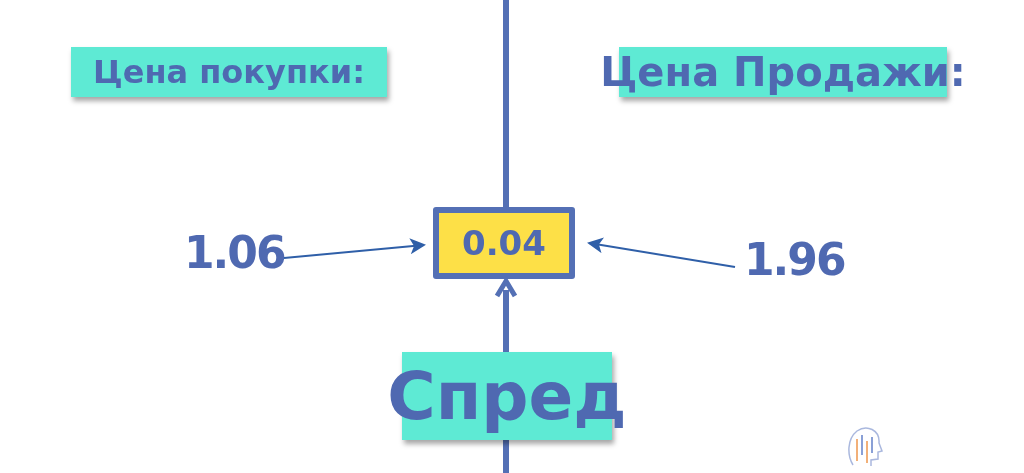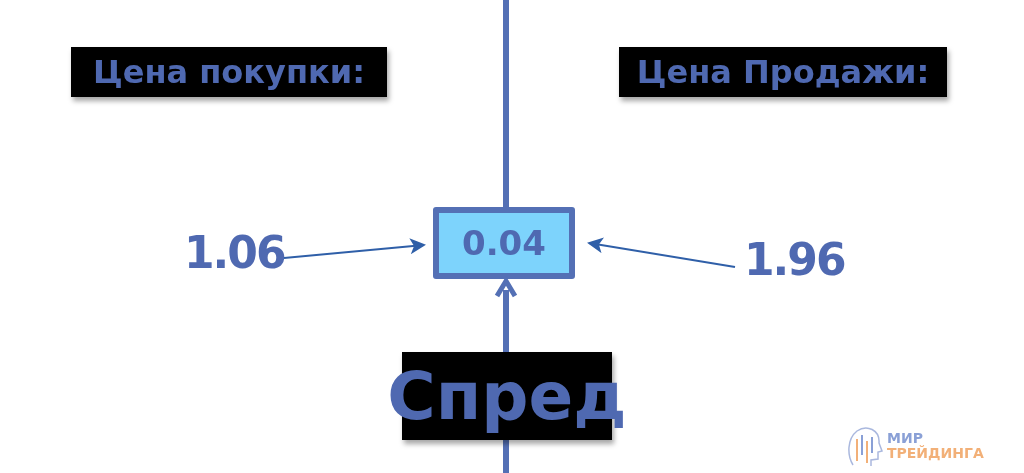--- a/index.html
+++ b/index.html
@@ -1,40 +1,40 @@
 <!DOCTYPE html>
 <html><head>
 <meta charset="utf-8">
 <style>
   html,body{margin:0;padding:0;}
   body{width:1024px;height:473px;background:#ffffff;position:relative;overflow:hidden;
        font-family:"DejaVu Sans","Liberation Sans",sans-serif;}
   .vline{position:absolute;left:503px;width:6px;background:#5470b5;}
-  .card{position:absolute;background:#000000;box-shadow:2px 4px 5px rgba(0,0,0,0.35);
+  .card{position:absolute;background:#5eead4;box-shadow:2px 4px 5px rgba(0,0,0,0.35);
         color:#4f69b1;font-weight:bold;display:flex;align-items:center;justify-content:center;white-space:nowrap;}
   .price{position:absolute;color:#4f69b1;font-weight:bold;font-size:44px;letter-spacing:-2px;}
   .box{position:absolute;left:433px;top:207px;width:142px;height:72px;border:6px solid #5470b5;
-       box-sizing:border-box;background:#7dd3fc;border-radius:3px;display:flex;align-items:center;justify-content:center;
+       box-sizing:border-box;background:#fde047;border-radius:3px;display:flex;align-items:center;justify-content:center;
        color:#4f69b1;font-weight:bold;font-size:34px;}
   svg.arrows{position:absolute;left:0;top:0;}
   .logo{position:absolute;left:845px;top:425px;display:flex;align-items:center;}
   .logo .t1{color:#8aa0d6;font-weight:bold;font-size:14px;line-height:15px;}
   .logo .t2{color:#f2b078;font-weight:bold;font-size:14px;line-height:15px;}
 </style>
 </head>
 <body>
 
 <div class="vline" style="top:0;height:208px;"></div>
 <div class="vline" style="top:290px;height:183px;"></div>
 
 <div class="card" style="left:71px;top:47px;width:316px;height:50px;font-size:32px;">
   <span>Цена покупки:</span>
 </div>
 
-<div class="card" style="left:619px;top:47px;width:328px;height:50px;font-size:32px;">
+<div class="card" style="left:619px;top:47px;width:328px;height:50px;font-size:40px;">
   <span>Цена Продажи:</span>
 </div>
 
 <div class="price" style="left:184px;top:227px;">1.06</div>
 <div class="price" style="left:744px;top:234px;">1.96</div>
 
 <div class="box">
   <span>0.04</span>
 </div>
 
@@ -54,17 +54,13 @@
 </div>
 
 <div class="logo">
   <svg width="38" height="42">
     <path d="M8,40 C2,30 2,14 12,6 C22,-1 35,5 34,18 L37,26 L33,27 L33,34 L26,35 L26,41" fill="none" stroke="#aab8de" stroke-width="1.5"></path>
     <line x1="12" y1="14" x2="12" y2="36" stroke="#f2b078" stroke-width="2"></line>
     <line x1="17" y1="10" x2="17" y2="30" stroke="#8aa0d6" stroke-width="2"></line>
     <line x1="22" y1="16" x2="22" y2="38" stroke="#f2b078" stroke-width="2"></line>
     <line x1="27" y1="12" x2="27" y2="28" stroke="#8aa0d6" stroke-width="2"></line>
   </svg>
-  <div style="margin-left:4px;">
-    <div class="t1">МИР</div>
-    <div class="t2">ТРЕЙДИНГА</div>
-  </div>
 </div>
 
 </body></html>

